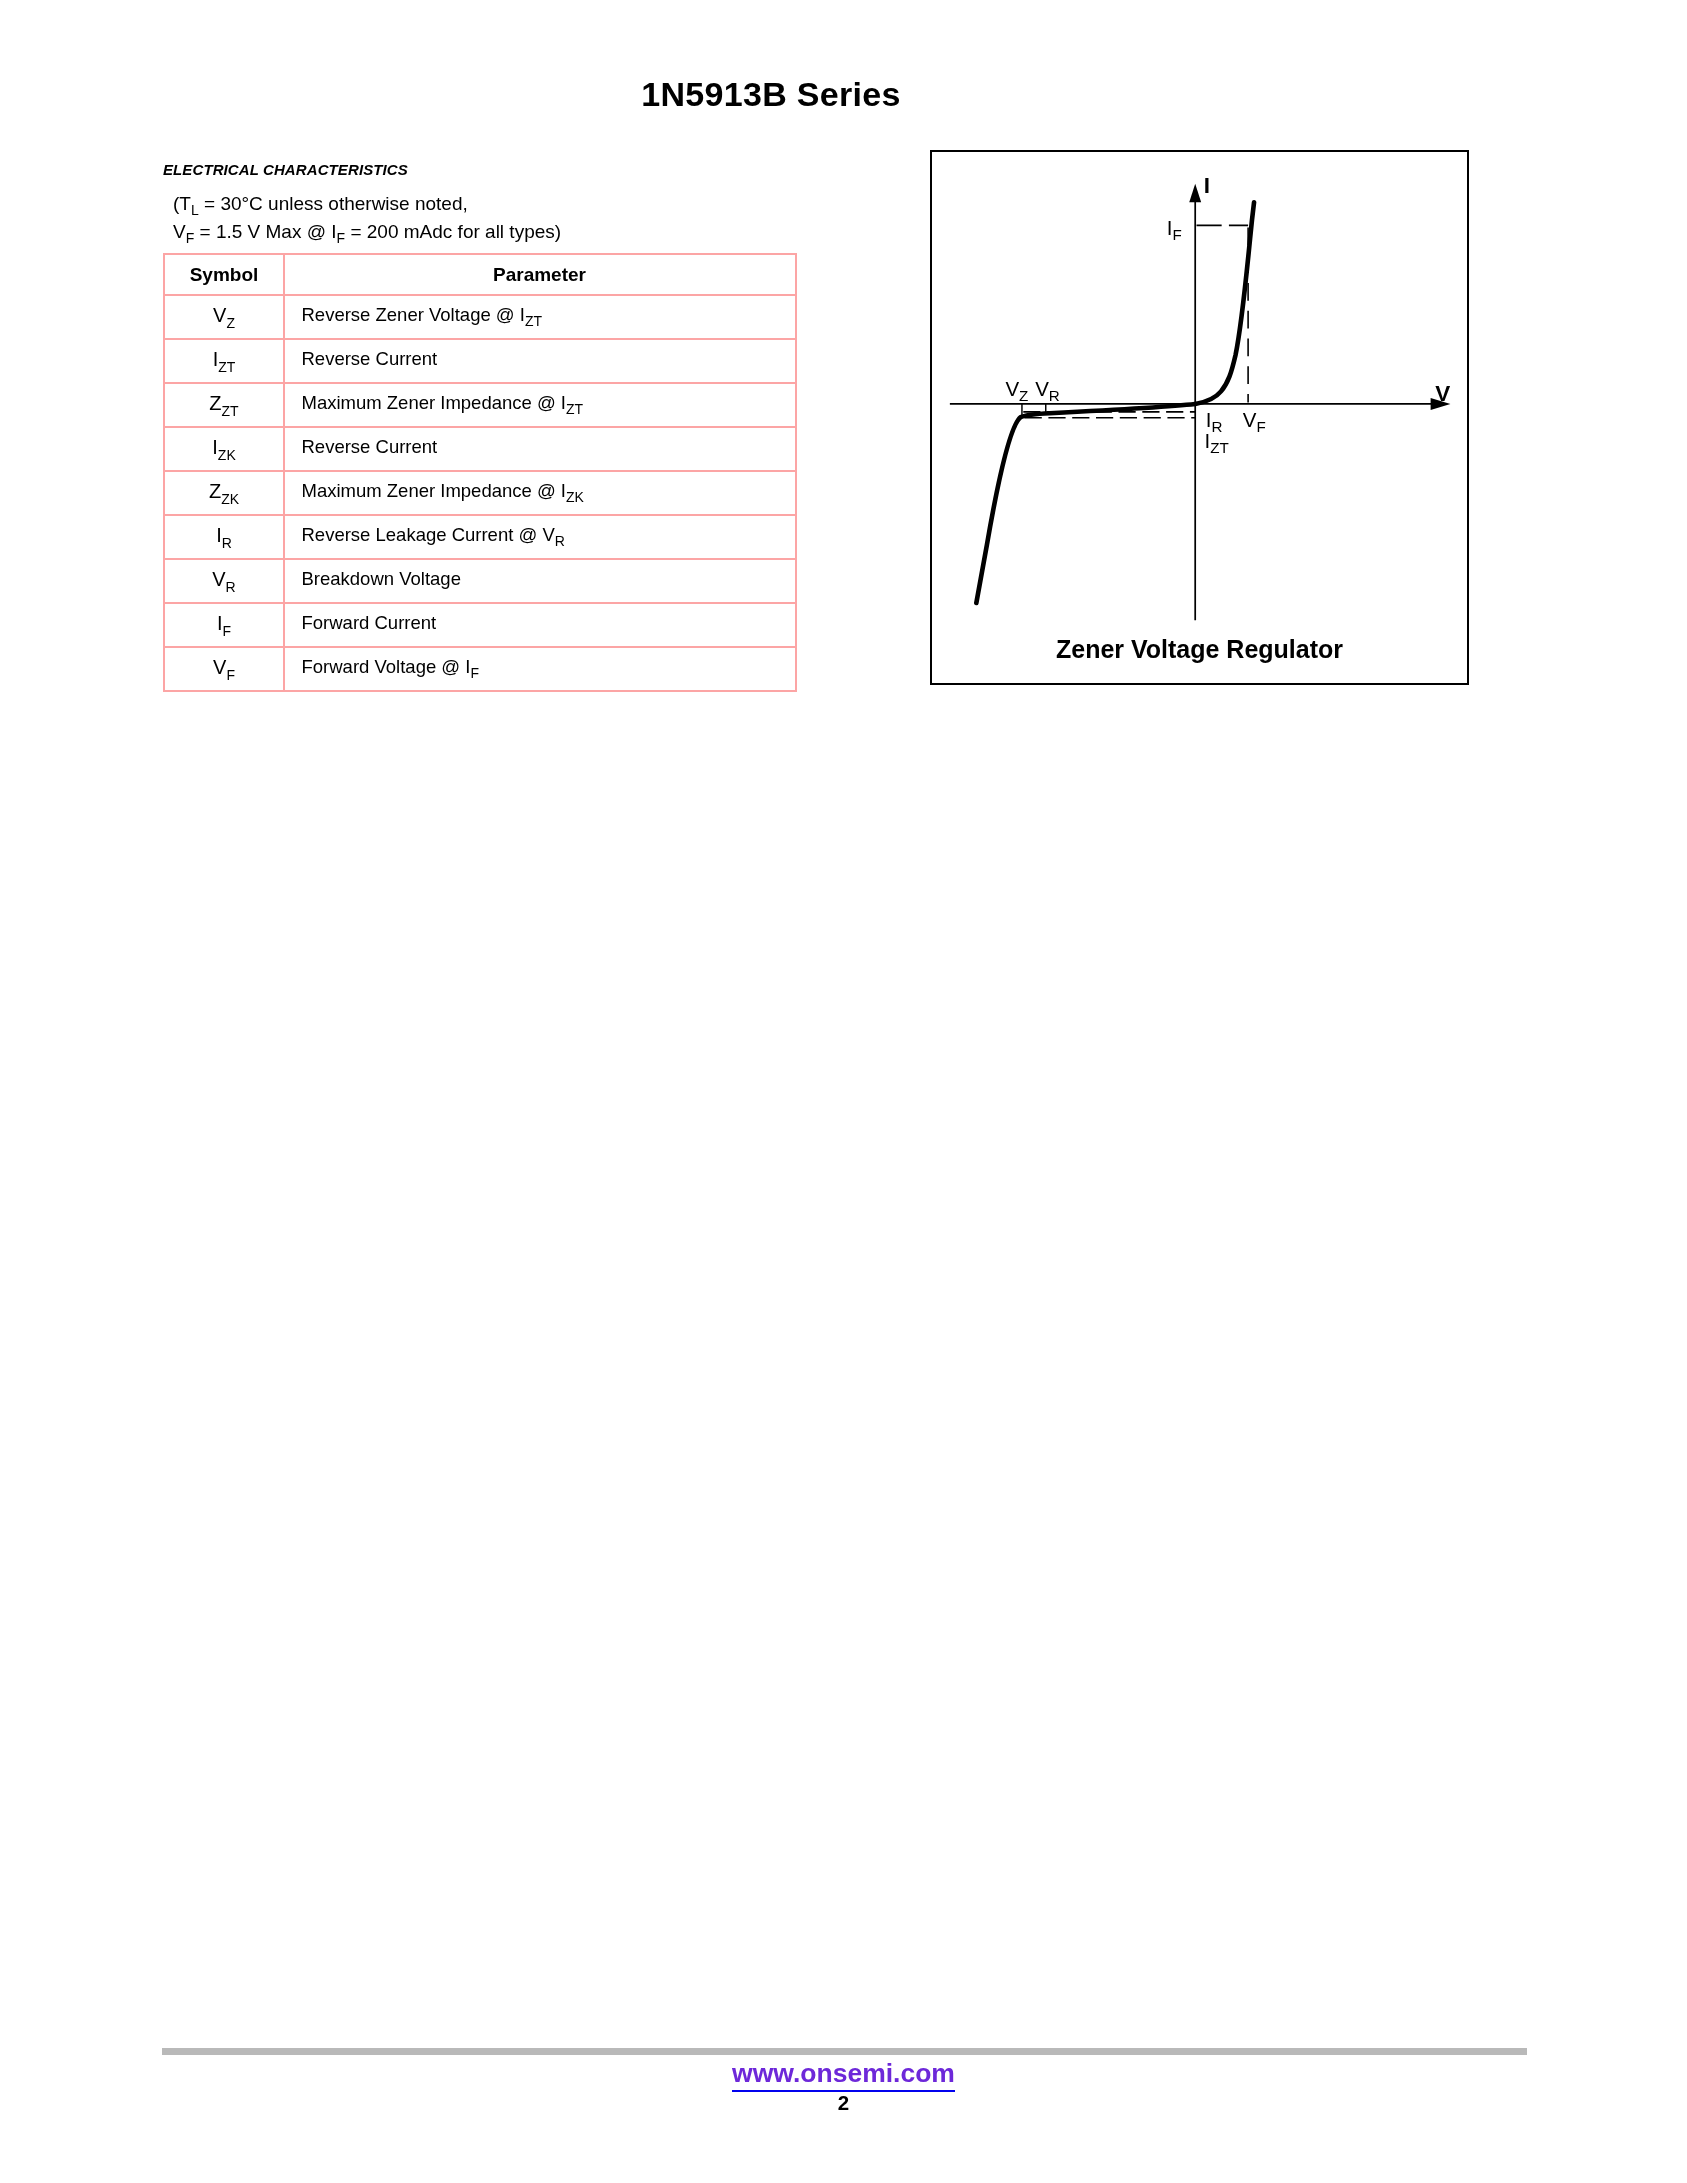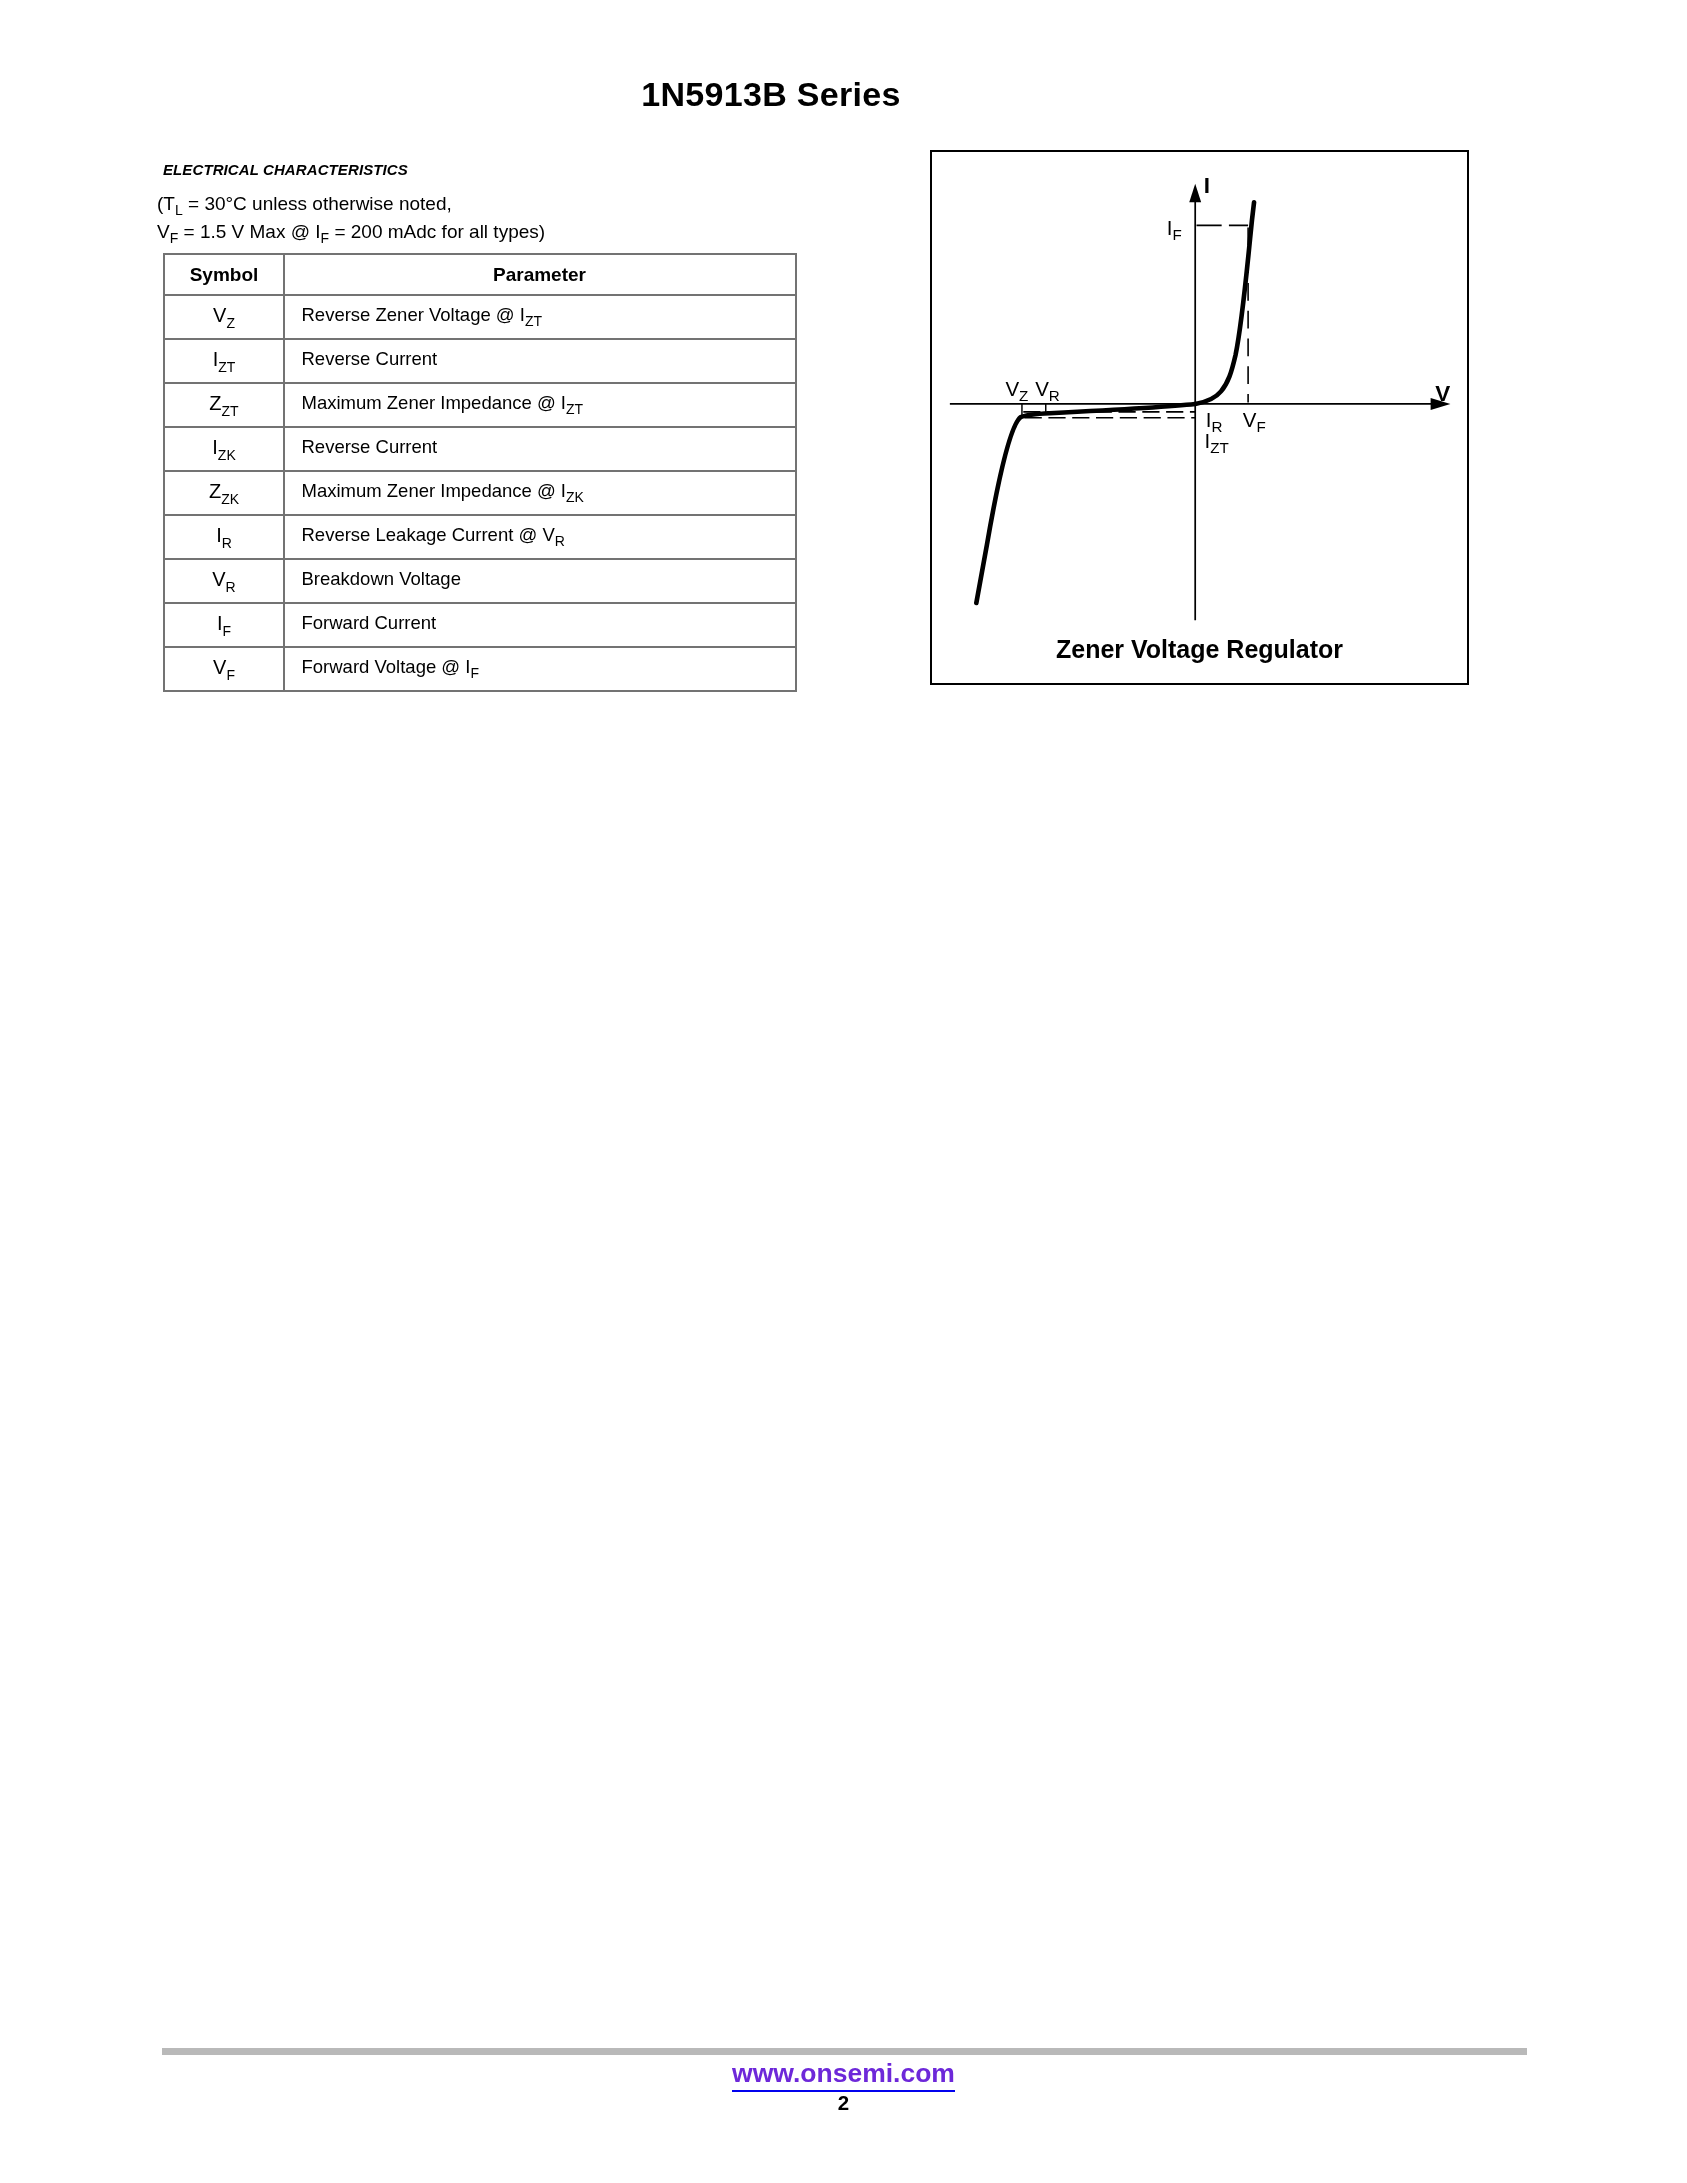--- a/index.html
+++ b/index.html
@@ -11,32 +11,32 @@
   .abs{position:absolute;}
 
   
   .doc-title{
     top:75px;left:16px;width:1510px;text-align:center;
     font-size:34px;font-weight:bold;letter-spacing:0.3px;
   }
 
   
   .sec-heading{top:161px;left:163px;font-size:15px;font-weight:bold;letter-spacing:0.1px;font-style:italic;}
-  .cond{left:157px;font-size:19px;}
+  .cond{left:173px;font-size:19px;}
   .cond-1{top:193px;}
   .cond-2{top:221px;}
   .sub{font-size:14px;vertical-align:-5.3px;}
 
   
   table.spec{
     position:absolute;left:163px;top:253px;
     border-collapse:collapse;table-layout:fixed;width:634px;
   }
   table.spec th,table.spec td{
-    border:2px solid #737373;background:#fff;
+    border:2px solid #fca5a5;background:#fff;
   }
   table.spec{border:2.6px solid #000;}
   th.col-sym,td.cell-sym{width:116px;text-align:center;}
   td.cell-param,th.col-param{text-align:left;padding-left:16.5px;}
   th.col-param{text-align:center;padding-left:0;}
   table.spec th{height:37px;font-size:19px;font-weight:bold;}
   table.spec td{height:40px;font-size:18.5px;}
   .sym-main{font-size:20px;}
   .sym-sub{font-size:14px;vertical-align:-6px;}
 

